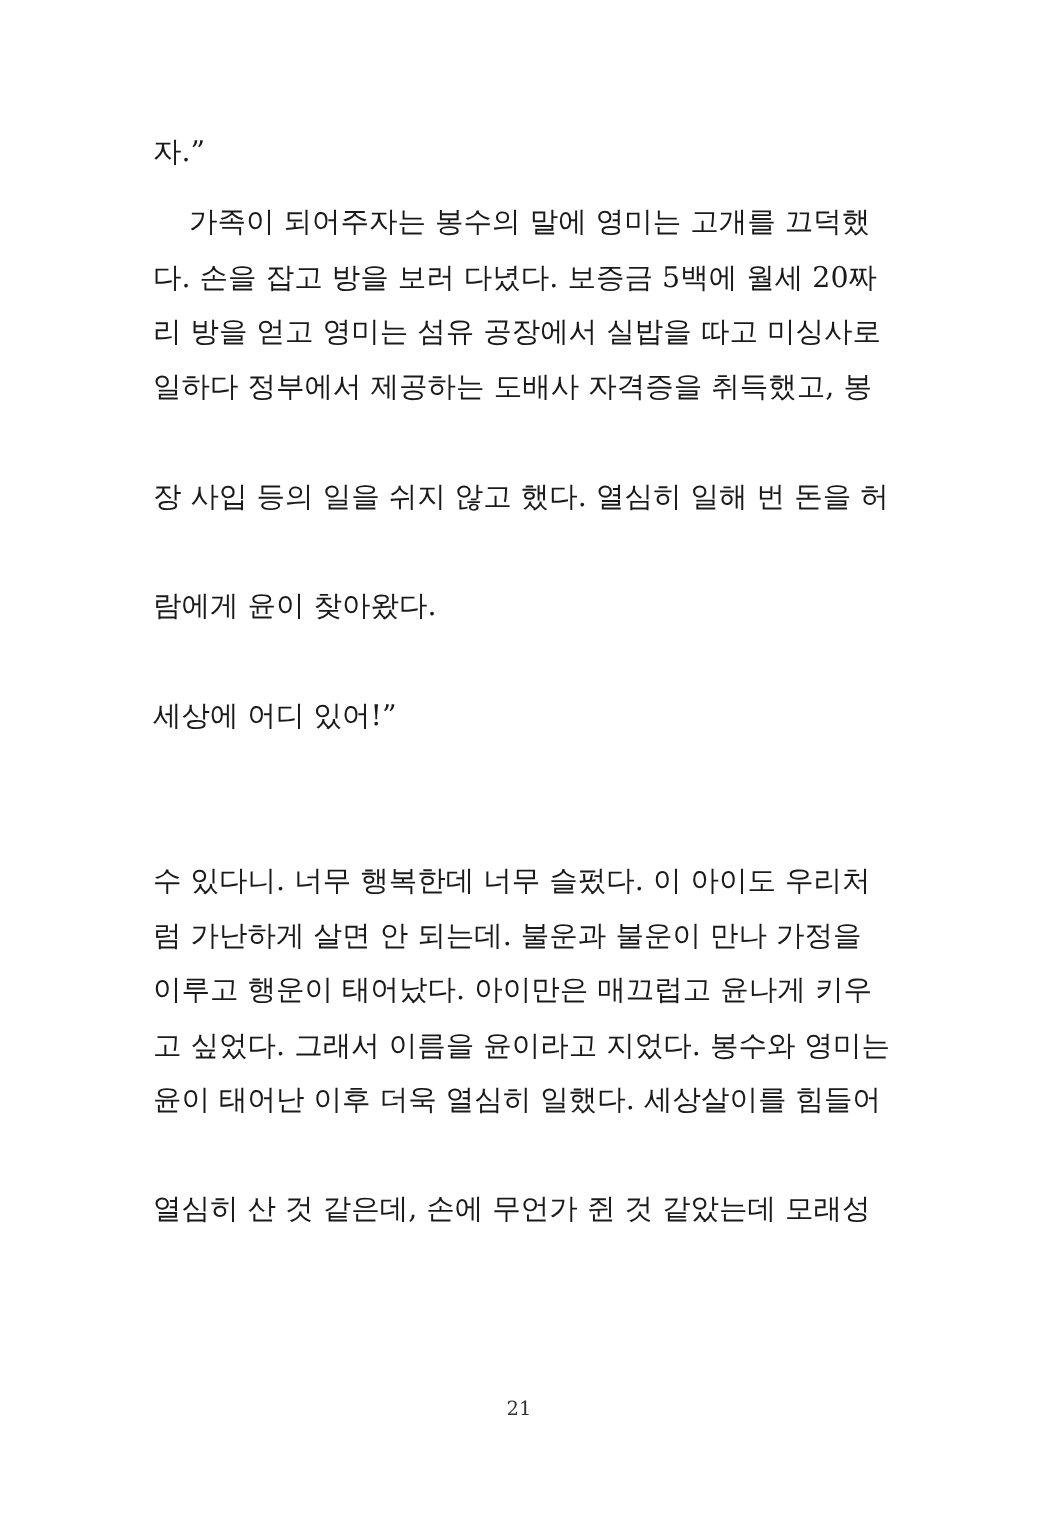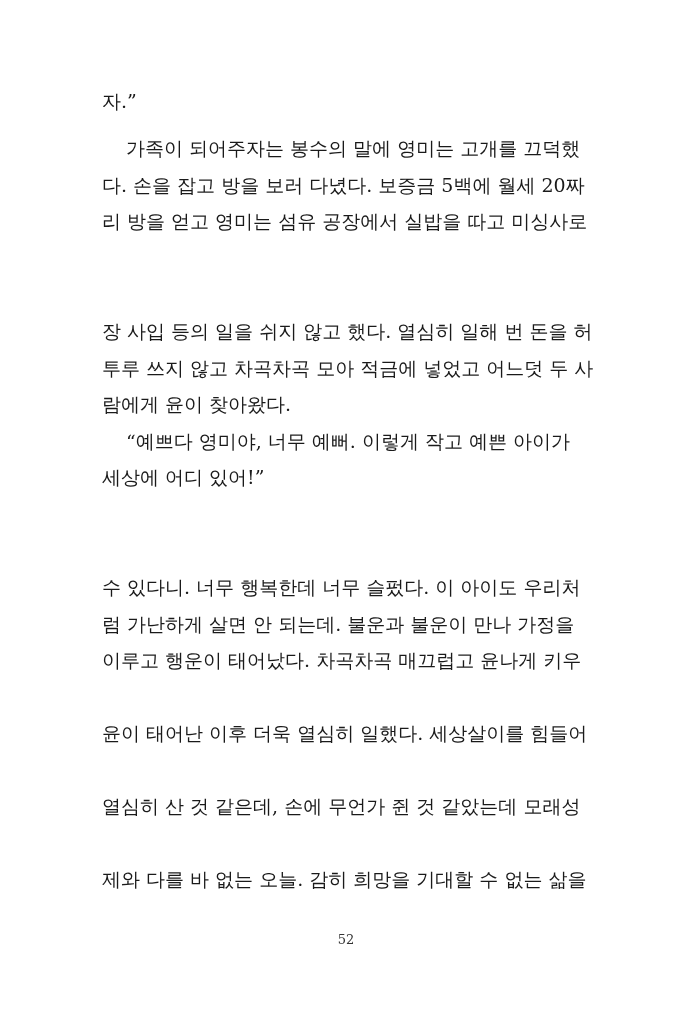--- a/index.html
+++ b/index.html
@@ -32,26 +32,25 @@
     }
   </style>
 </head>
 <body>
 
 <div class="page">
   <div class="line short" style="top:86px">자.”</div>
   <div class="line indent" style="top:133px">가족이 되어주자는 봉수의 말에 영미는 고개를 끄덕했</div>
   <div class="line" style="top:170px">다. 손을 잡고 방을 보러 다녔다. 보증금 5백에 월세 20짜</div>
   <div class="line" style="top:206px">리 방을 얻고 영미는 섬유 공장에서 실밥을 따고 미싱사로</div>
+  <div class="line" style="top:243px">일하다 정부에서 제공하는 도배사 자격증을 취득했고, 봉</div>
   <div class="line" style="top:316px">장 사입 등의 일을 쉬지 않고 했다. 열심히 일해 번 돈을 허</div>
-  <div class="line" style="top:353px">투루 쓰지 않고 차곡차곡 모아 적금에 넣었고 어느덧 두 사</div>
   <div class="line short" style="top:389px">람에게 윤이 찾아왔다.</div>
-  <div class="line indent" style="top:426px">“예쁘다 영미야, 너무 예뻐. 이렇게 작고 예쁜 아이가</div>
   <div class="line short" style="top:462px">세상에 어디 있어!”</div>
   <div class="line" style="top:572px">수 있다니. 너무 행복한데 너무 슬펐다. 이 아이도 우리처</div>
   <div class="line" style="top:609px">럼 가난하게 살면 안 되는데. 불운과 불운이 만나 가정을</div>
-  <div class="line" style="top:645px">이루고 행운이 태어났다. 차곡차곡 매끄럽고 윤나게 키우</div>
+  <div class="line" style="top:645px">이루고 행운이 태어났다. 아이만은 매끄럽고 윤나게 키우</div>
+  <div class="line" style="top:682px">고 싶었다. 그래서 이름을 윤이라고 지었다. 봉수와 영미는</div>
   <div class="line" style="top:718px">윤이 태어난 이후 더욱 열심히 일했다. 세상살이를 힘들어</div>
   <div class="line" style="top:791px">열심히 산 것 같은데, 손에 무언가 쥔 것 같았는데 모래성</div>
-  <div class="line" style="top:864px">제와 다를 바 없는 오늘. 감히 희망을 기대할 수 없는 삶을</div>
 
-  <div class="page-number">52</div>
+  <div class="page-number">21</div>
 </div>
 
 </body></html>

